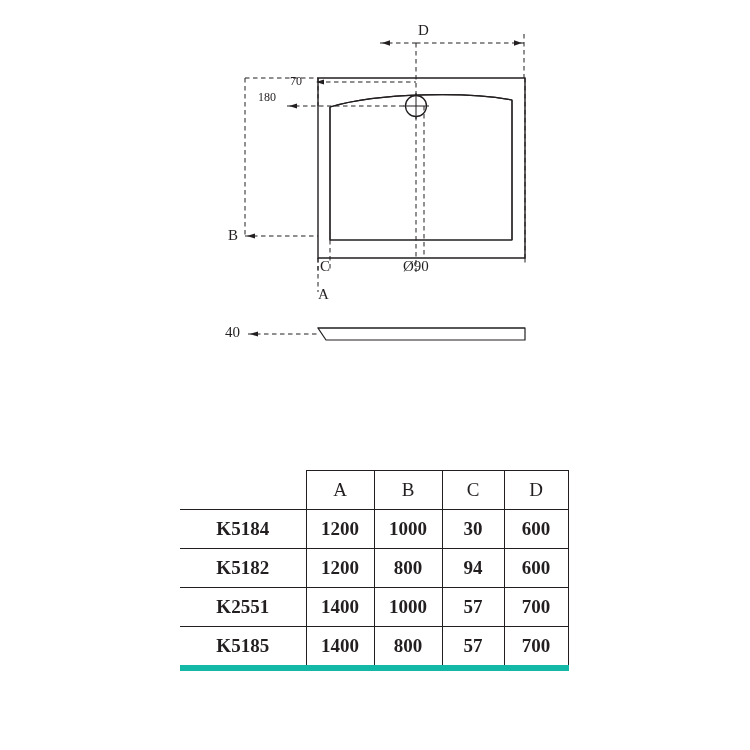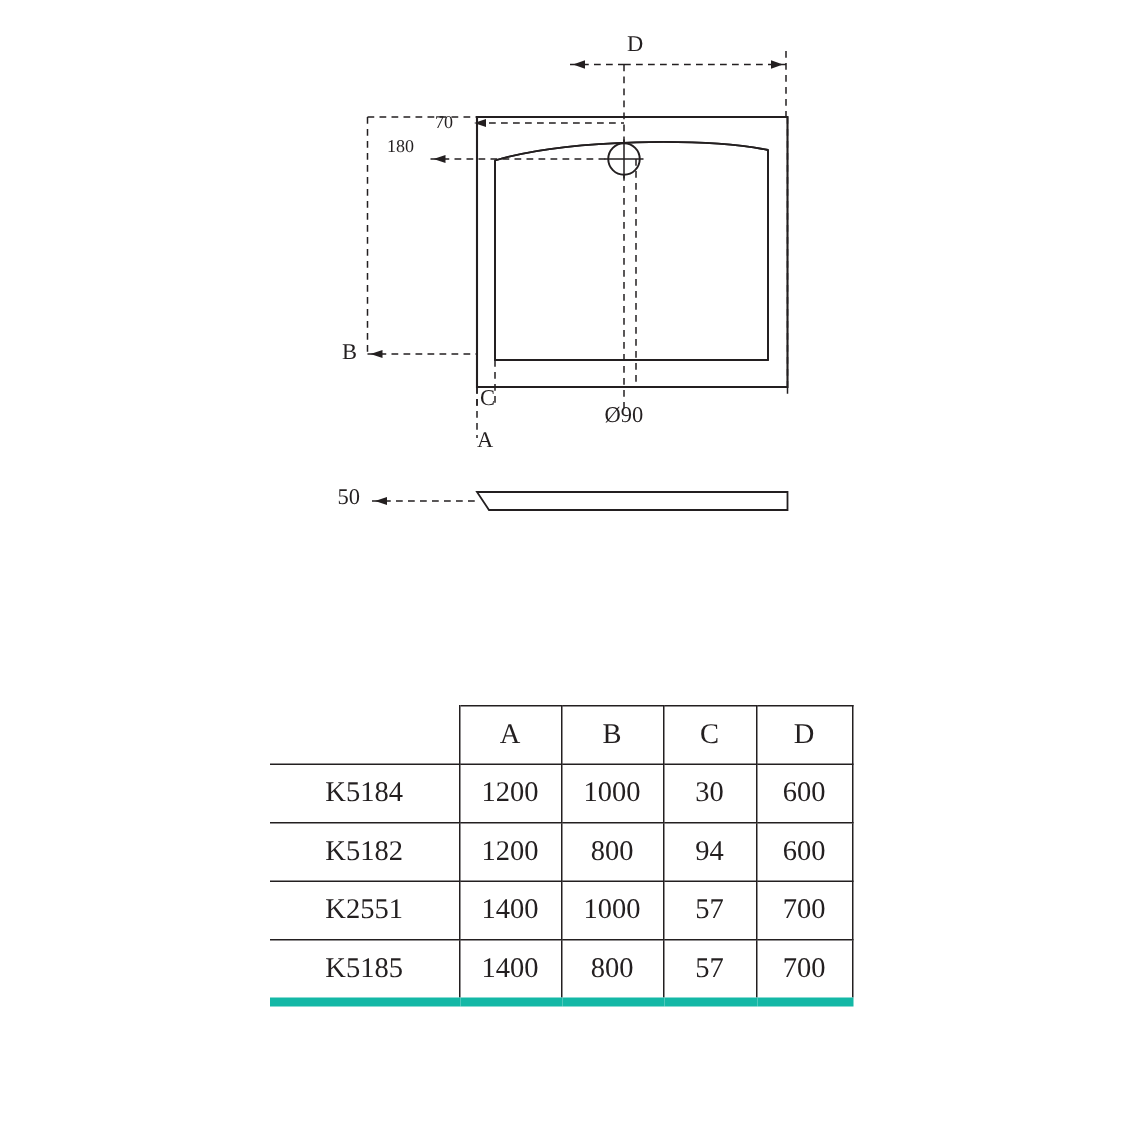--- a/index.html
+++ b/index.html
@@ -37,21 +37,21 @@
     width:388px;
     table-layout:fixed;
   }
   table td,table th{
     border:1px solid #231f20;
     height:38px;
     text-align:center;
     vertical-align:middle;
     font-family:"Liberation Serif", serif;
     font-size:19px;
-    font-weight:400;
+    font-weight:700;
     color:#231f20;
     padding:0;
   }
   table th{font-weight:400;}
   col.c0{width:126px;}
   col.c1{width:68px;}
   col.c2{width:68px;}
   col.c3{width:62px;}
   col.c4{width:64px;}
   
@@ -146,23 +146,23 @@
     <div class="lbl small" style="left:290px;top:75px;">70</div>
 
     <div class="lbl small" style="left:258px;top:91px;">180</div>
 
     <div class="lbl" style="left:228px;top:228px;">B</div>
 
     <div class="lbl" style="left:320px;top:259px;">C</div>
 
     <div class="lbl" style="left:318px;top:287px;">A</div>
 
-    <div class="lbl" style="left:403px;top:270px;font-family:Liberation Serif, serif;">Ø90</div>
-
-    <div class="lbl" style="left:225px;top:325px;">50</div>
+    <div class="lbl" style="left:403px;top:259px;font-family:Liberation Serif, serif;">Ø90</div>
+
+    <div class="lbl" style="left:225px;top:325px;">40</div>
   </div>
 
   <div class="tbl-wrap">
     <table>
       <colgroup>
         <col class="c0">
           <col class="c1">
           <col class="c2">
           <col class="c3">
           <col class="c4">

